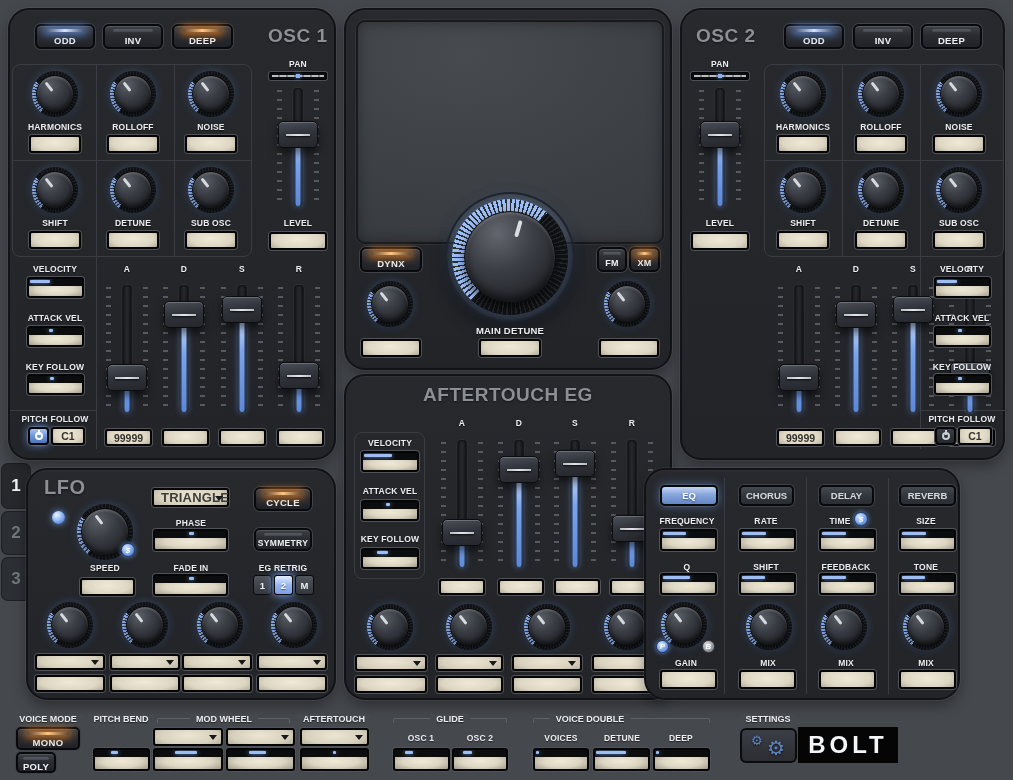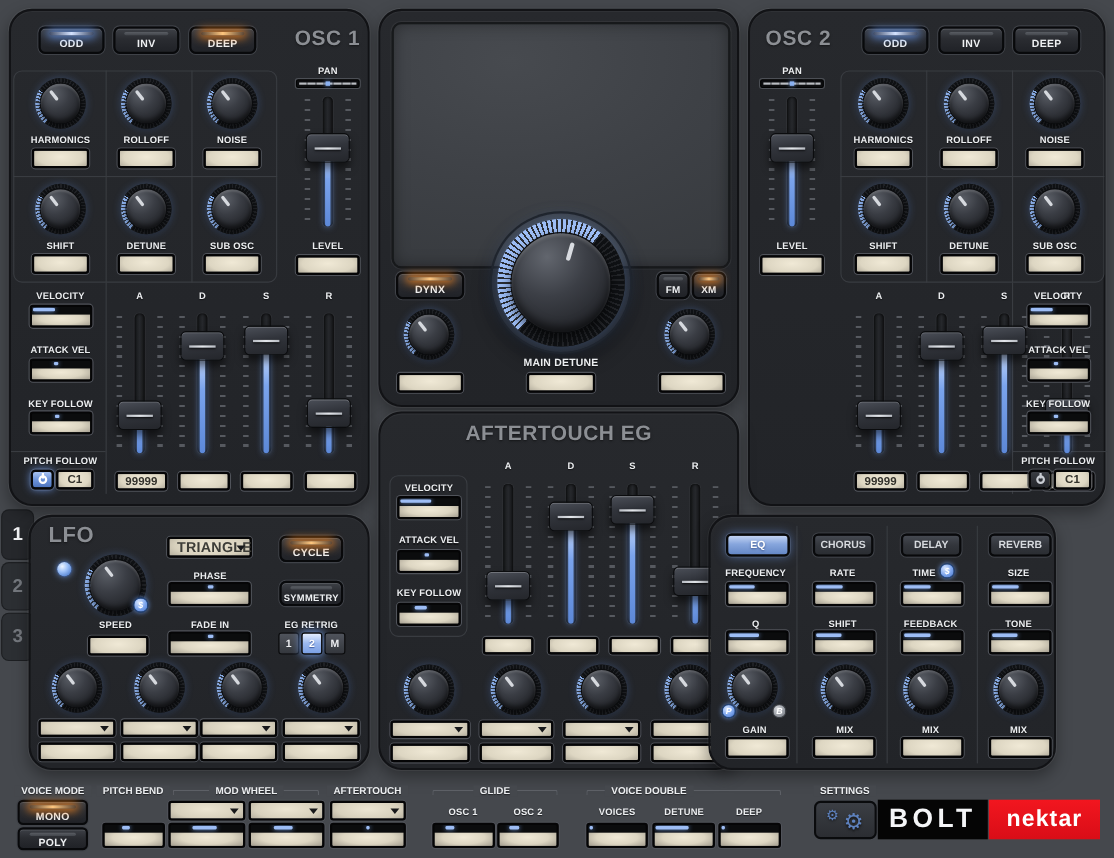--- a/index.html
+++ b/index.html
@@ -820,21 +820,21 @@
     <div class="vbox" style="left:93px;top:200px;width:57px;height:19px"></div>
     <div class="vbox" style="left:173px;top:200px;width:57px;height:19px"></div>
     <div class="vbox" style="left:253px;top:200px;width:57px;height:19px"></div>
   </section>
 
   <b class="blbl" style="left:48px;top:714px">VOICE MODE</b>
   <div class="lbtn on-orange" style="left:16px;top:727px;width:64px;height:23px;border-radius:5px">
       <i class="led"></i>
       <span>MONO</span>
     </div>
-  <div class="lbtn" style="left:16px;top:752px;width:64px;height:21px;border-radius:5px">
+  <div class="lbtn" style="left:16px;top:752px;width:40px;height:21px;border-radius:5px">
       <i class="led"></i>
       <span>POLY</span>
     </div>
 
   <b class="blbl" style="left:121px;top:714px">PITCH BEND</b>
   <div class="sbox" style="left: 93px; top: 748px; width: 57px; height: 23px; --x: 30%; --w: 14%;">
       <i class="strip">
         <u></u>
       </i>
       <i class="face"></i>
@@ -912,15 +912,14 @@
       </i>
       <i class="face"></i>
     </div>
 
   <b class="blbl" style="left:768px;top:714px">SETTINGS</b>
   <div class="gearbtn" style="left:740px;top:728px;width:57px;height:35px">
     <span class="g1">⚙</span>
     <span class="g2">⚙</span>
   </div>
   <div class="boltlogo" style="left:798px;top:727px;width:100px;height:36px">BOLT</div>
-  <div class="nektarlogo" style="left:899px;top:727px;width:101px;height:36px">nektar</div>
 
 </div>
 
 </body></html>

